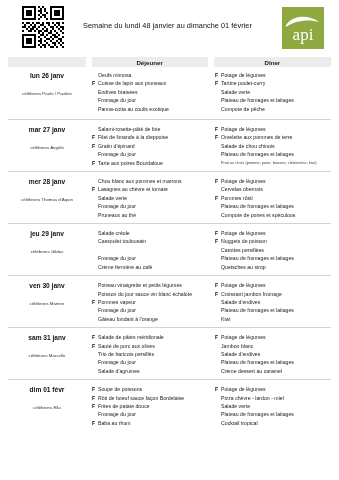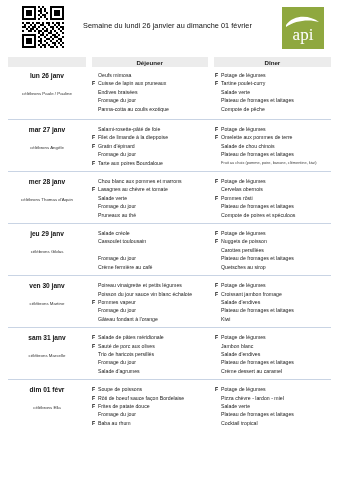--- a/index.html
+++ b/index.html
@@ -253,21 +253,21 @@
           <rect x="19" y="19" width="1" height="1"></rect>
           <rect x="9" y="20" width="1" height="1"></rect>
             <rect x="11" y="20" width="1" height="1"></rect>
           <rect x="14" y="20" width="2" height="1"></rect>
             <rect x="17" y="20" width="1" height="1"></rect>
           <rect x="20" y="20" width="1" height="1"></rect>
         </g>
       </svg>
     </div>
 
-    <div class="header-title">Semaine du lundi 26 janvier au dimanche 01 février</div>
+    <div class="header-title">Semaine du lundi 48 janvier au dimanche 01 février</div>
 
     <div class="logo">
       <svg width="42" height="42" viewBox="0 0 42 42">
         <rect width="42" height="42" fill="#8FA83F"></rect>
         <path d="M4 18 C12 7, 28 8, 37 15 C28 12, 13 13, 4 20 Z" fill="#ffffff"></path>
         <text x="21" y="33" font-family="Liberation Serif, serif" font-size="17" fill="#ffffff" text-anchor="middle">api</text>
       </svg>
     </div>
   </div>
 

